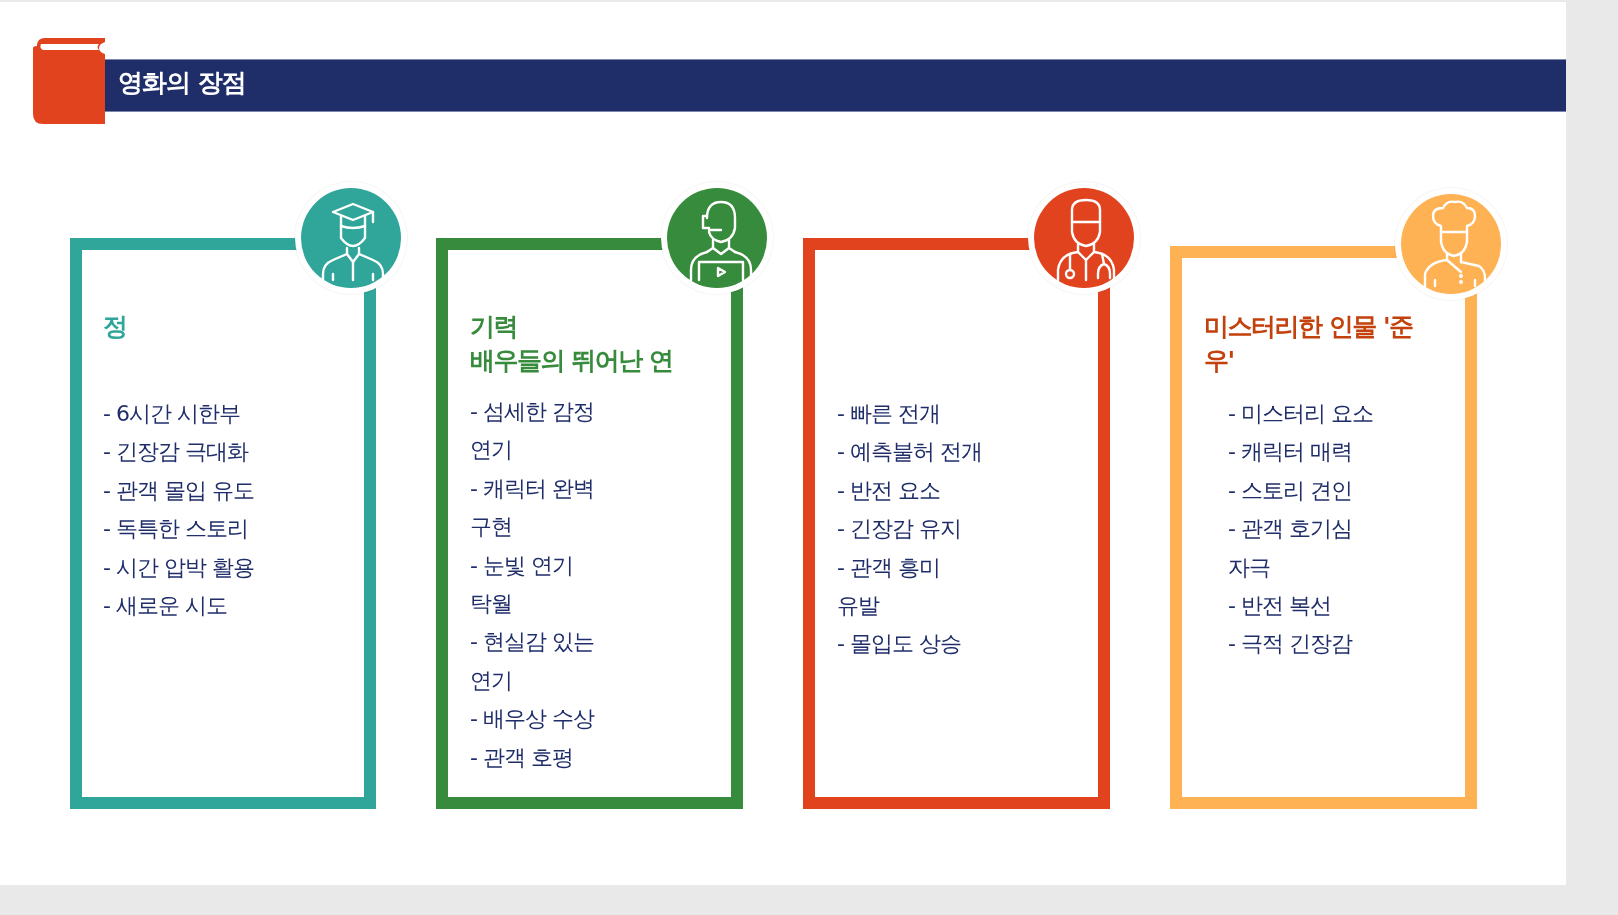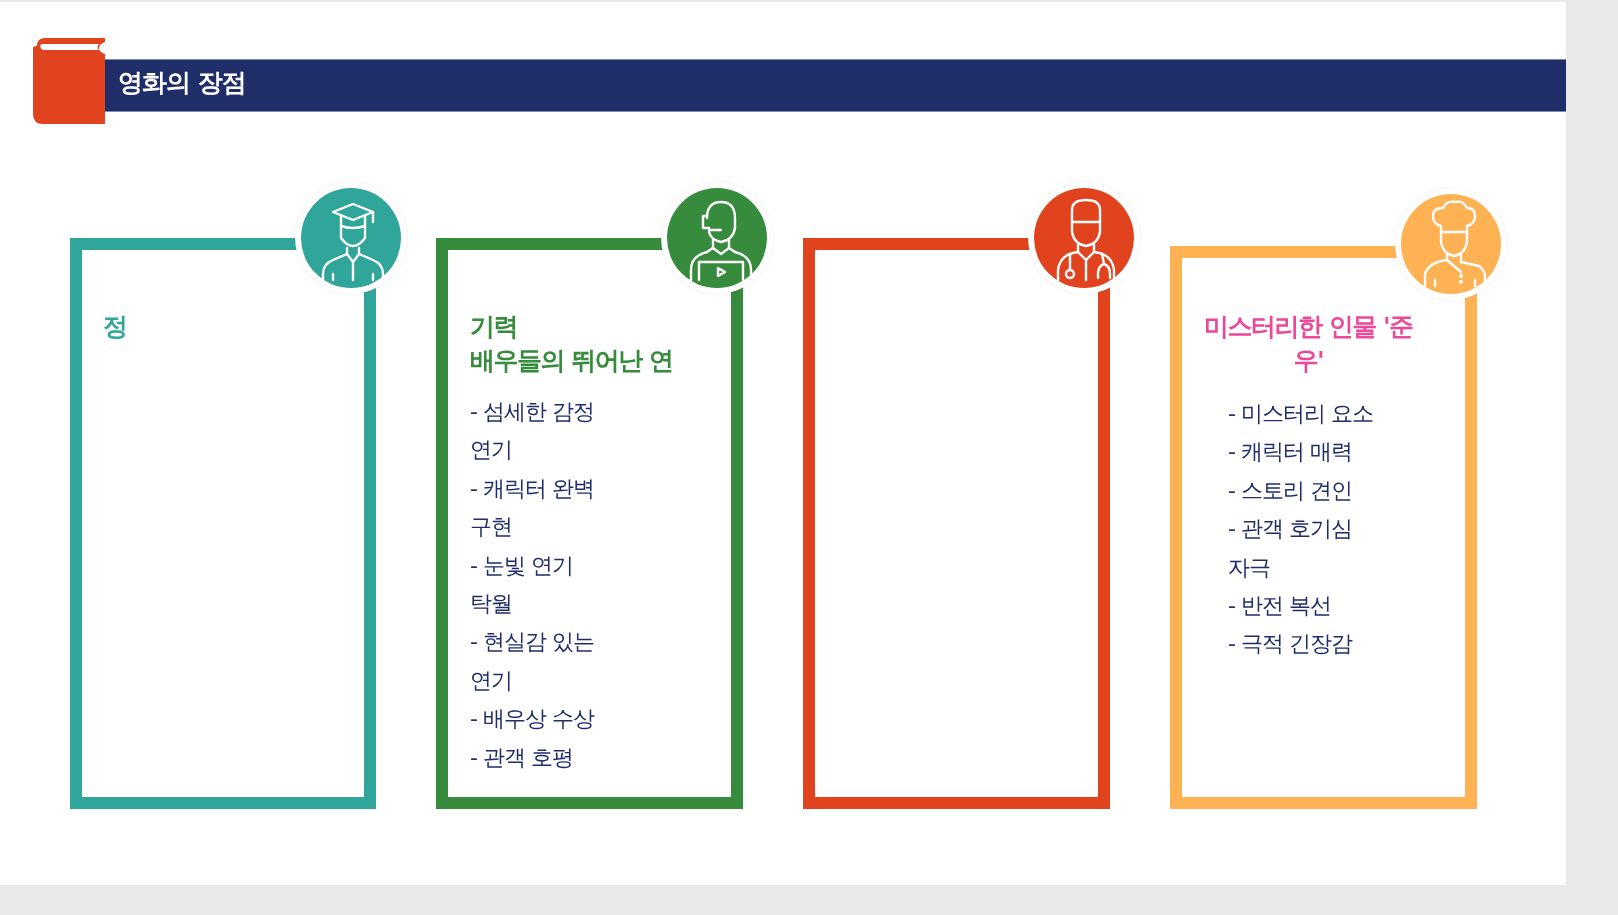--- a/index.html
+++ b/index.html
@@ -30,20 +30,28 @@
   <svg class="book" viewBox="0 0 76 90">
     <path d="M4 10 Q4 2 12 2 L72 2 L72 6 Q66 8 66 12 Q66 16 72 18 L72 88 L10 88 Q0 88 0 78 L0 12 Q0 10 4 10 Z" fill="#e2431f"></path>
     <path d="M8 8 Q6 12 10 14 L66 14 Q63 11 66 8 Z" fill="#ffffff"></path>
   </svg>
 
   <div class="title-text">영화의 장점</div>
 
   <div class="card" style="left:70px; top:236px; width:306px; height:571px; border-color:#30a59a;"></div>
   <div class="card-title" style="left:103px; top:308px; color:#30a59a;">
       <div>정</div>
+  </div>
+  <div class="items" style="left:103px; top:393px;">
+    <div>- 6시간 시한부</div>
+    <div>- 긴장감 극대화</div>
+    <div>- 관객 몰입 유도</div>
+    <div>- 독특한 스토리</div>
+    <div>- 시간 압박 활용</div>
+    <div>- 새로운 시도</div>
   </div>
   <div class="badge" style="left:295px; top:180px;">
     <div class="inner" style="background:#30a59a;">
       <svg viewBox="0 0 100 100" fill="none" stroke="#fff" stroke-width="2.4" stroke-linecap="round" stroke-linejoin="round">
         <path d="M32 24 L52 16 L72 24 L52 32 Z"></path>
         <path d="M40 28 L40 38 Q52 42 64 38 L64 28"></path>
         <path d="M72 24 L72 34"></path>
         <path d="M40 38 L40 50 Q52 66 64 50 L64 38"></path>
         <path d="M46 60 L46 66 L52 74 L58 66 L58 60"></path>
         <path d="M46 66 L32 72 Q22 76 22 86 L22 92"></path>
@@ -81,38 +89,47 @@
         <path d="M46 60 L54 66 L62 60"></path>
         <path d="M40 64 Q24 68 24 82 L24 92"></path>
         <path d="M68 64 Q84 68 84 82 L84 92"></path>
         <path d="M32 92 L32 74 L76 74 L76 92"></path>
         <path d="M51 80 L58 84 L51 88 Z"></path>
       </svg>
     </div>
   </div>
 
   <div class="card" style="left:803px; top:236px; width:307px; height:571px; border-color:#e2431f;"></div>
+  <div class="items" style="left:837px; top:393px;">
+    <div>- 빠른 전개</div>
+    <div>- 예측불허 전개</div>
+    <div>- 반전 요소</div>
+    <div>- 긴장감 유지</div>
+    <div>- 관객 흥미</div>
+    <div>유발</div>
+    <div>- 몰입도 상승</div>
+  </div>
   <div class="badge" style="left:1028px; top:180px;">
     <div class="inner" style="background:#e2431f;">
       <svg viewBox="0 0 100 100" fill="none" stroke="#fff" stroke-width="2.4" stroke-linecap="round" stroke-linejoin="round">
         <path d="M38 34 L38 22 Q38 12 52 12 Q66 12 66 22 L66 34 Z"></path>
         <path d="M38 34 L38 44 Q40 56 52 58 Q64 56 66 44 L66 34"></path>
         <path d="M44 56 L44 64 M60 56 L60 64"></path>
         <path d="M44 64 L52 72 L60 64"></path>
         <path d="M44 64 Q26 66 24 82 L24 92 M60 64 Q78 66 80 82 L80 92"></path>
         <path d="M36 66 L36 82"></path>
         <circle cx="36" cy="86" r="4"></circle>
         <path d="M68 66 L70 76 Q76 78 76 86 L76 90 M70 76 Q64 78 64 86 L64 90"></path>
         <path d="M52 72 L52 92"></path>
       </svg>
     </div>
   </div>
 
   <div class="card" style="left:1170px; top:244px; width:307px; height:563px; border-color:#ffb254;"></div>
-  <div class="card-title" style="left:1204px; top:308px; color:#ec4899;text-align:center;">
+  <div class="card-title" style="left:1204px; top:308px; color:#c2410c;">
     <div>미스터리한 인물 '준</div>
       <div>우'</div>
   </div>
   <div class="items" style="left:1204px; top:393px;margin-left:24px;">
     <div>- 미스터리 요소</div>
     <div>- 캐릭터 매력</div>
     <div>- 스토리 견인</div>
     <div>- 관객 호기심</div>
     <div>자극</div>
     <div>- 반전 복선</div>

